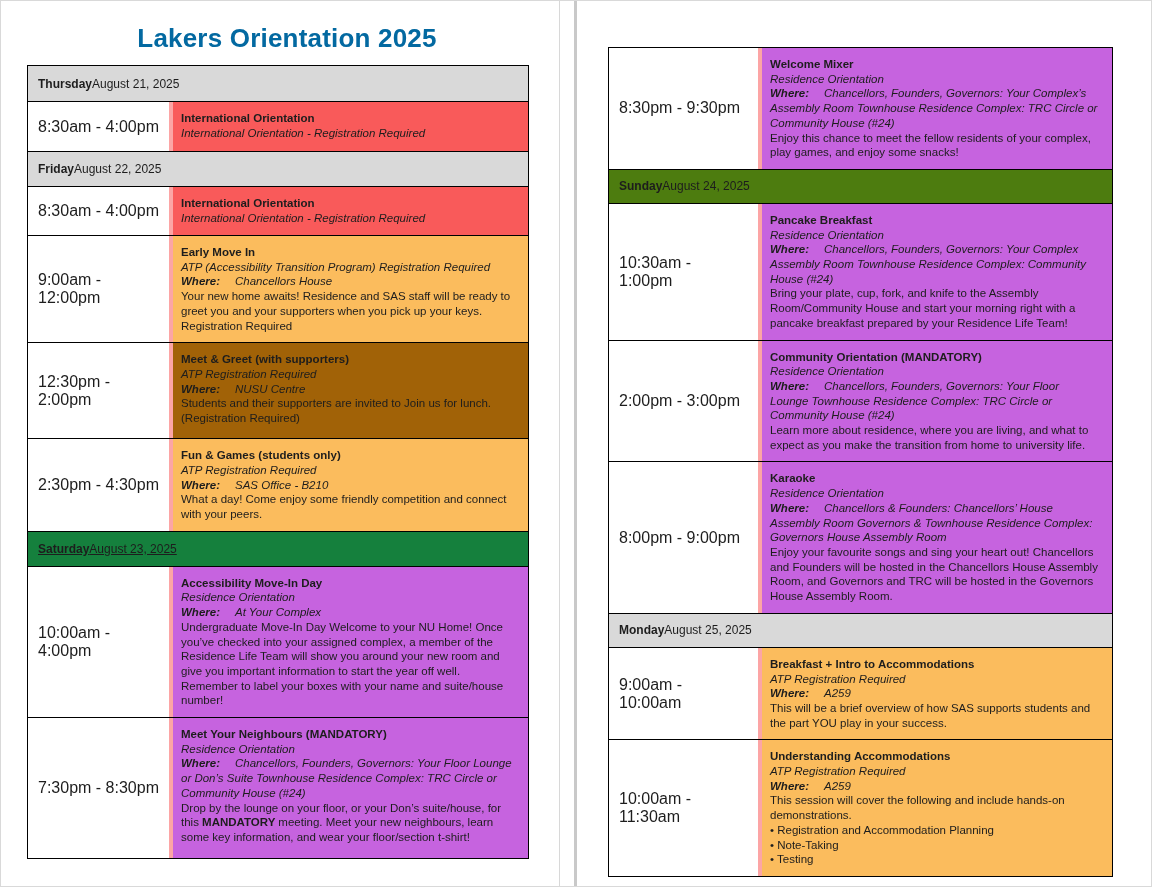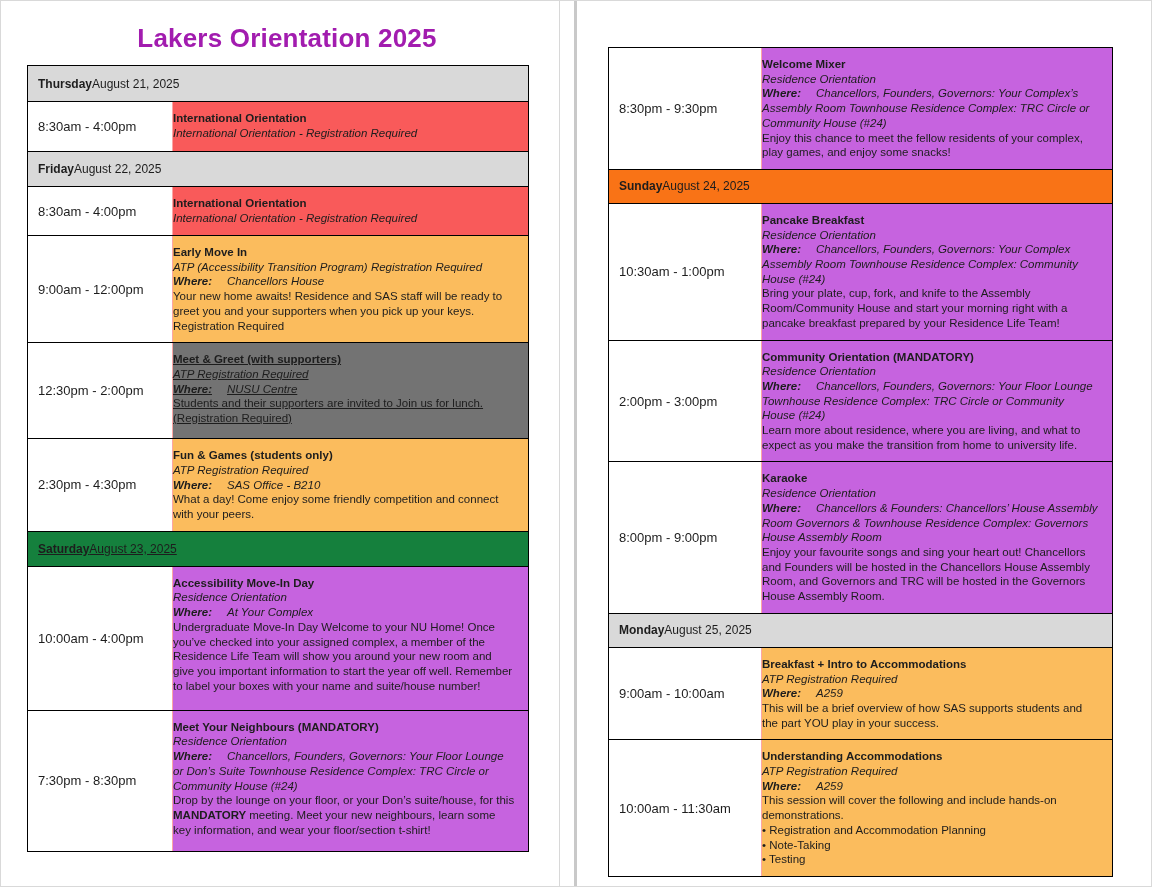--- a/index.html
+++ b/index.html
@@ -20,39 +20,39 @@
   .seg { border-top:1px solid #000; }
   .seg:first-child { border-top:none; }
   .day-row {
     background:#d9d9d9; display:flex; align-items:center;
     padding:0 10px; font-size:12px;
   }
   .day-bold { font-weight:bold; }
   .event-row { display:flex; align-items:stretch; }
   .time-cell {
     flex:0 0 auto; display:flex; align-items:center; padding:0 10px;
-    background:#fff; border-right:1px solid #fca5a5; font-size:13px;
+    background:#fff; border-right:4px solid #fca5a5; font-size:16px;
   }
   .sched-left  .time-cell { width:145px; }
   .sched-right .time-cell { width:153px; }
-  .event-cell { flex:1 1 auto; padding:9px 12px 9px 0; font-size:11.5px; line-height:14.7px; }
+  .event-cell { flex:1 1 auto; padding:9px 12px 9px 8px; font-size:11.5px; line-height:14.7px; }
   .ev-title { font-weight:bold; }
   .ev-sub { font-style:italic; }
   .ev-where { font-style:italic; }
   .ev-where-label { font-weight:bold; margin-right:15px; }
   .ev-bold { font-weight:bold; }
 </style>
 </head>
 <body>
 
 <div class="page">
   <div class="col-divider-thin"></div>
   <div class="col-divider-thick"></div>
 
-  <div class="page-title" style="color: #a21caf;">Lakers Orientation 2025</div>
+  <div class="page-title" style="color: #0369a1;">Lakers Orientation 2025</div>
 
   <div class="sched-table sched-left">
 
     <div class="seg day-row" style="min-height: 35px; background-color: rgb(217, 217, 217);">
       <span class="day-bold">Thursday</span>
         <span> August 21, 2025</span>
     </div>
 
     <div class="seg event-row" style="min-height:50px">
       <div class="time-cell">8:30am - 4:00pm</div>
@@ -81,21 +81,21 @@
         <div class="ev-title">Early Move In</div>
         <div class="ev-sub">ATP (Accessibility Transition Program) Registration Required</div>
         <div class="ev-where"><span class="ev-where-label">Where:</span><span>Chancellors House</span></div>
         <div>Your new home awaits! Residence and SAS staff will be ready to greet you and your supporters when you pick up your keys.</div>
         <div>Registration Required</div>
       </div>
     </div>
 
     <div class="seg event-row" style="min-height:96px">
       <div class="time-cell">12:30pm - 2:00pm</div>
-      <div class="event-cell" style="background-color: #737373; text-decoration: underline;">
+      <div class="event-cell" style="background-color: #a16207;">
         <div class="ev-title">Meet &amp; Greet (with supporters)</div>
         <div class="ev-sub">ATP Registration Required</div>
         <div class="ev-where"><span class="ev-where-label">Where:</span><span>NUSU Centre</span></div>
         <div>Students and their supporters are invited to Join us for lunch.</div>
         <div>(Registration Required)</div>
       </div>
     </div>
 
     <div class="seg event-row" style="min-height:90px">
       <div class="time-cell">2:30pm - 4:30pm</div>
@@ -139,21 +139,21 @@
     <div class="seg event-row" style="min-height:120px">
       <div class="time-cell">8:30pm - 9:30pm</div>
       <div class="event-cell" style="background-color: rgb(198, 99, 223);">
         <div class="ev-title">Welcome Mixer</div>
         <div class="ev-sub">Residence Orientation</div>
         <div class="ev-where"><span class="ev-where-label">Where:</span><span>Chancellors, Founders, Governors: Your Complex’s Assembly Room Townhouse Residence Complex: TRC Circle or Community House (#24)</span></div>
         <div>Enjoy this chance to meet the fellow residents of your complex, play games, and enjoy some snacks!</div>
       </div>
     </div>
 
-    <div class="seg day-row" style="min-height: 34px; background-color: #f97316;">
+    <div class="seg day-row" style="min-height: 34px; background-color: #4d7c0f;">
       <span class="day-bold">Sunday</span>
         <span> August 24, 2025</span>
     </div>
 
     <div class="seg event-row" style="min-height:132px">
       <div class="time-cell">10:30am - 1:00pm</div>
       <div class="event-cell" style="background-color: rgb(198, 99, 223);">
         <div class="ev-title">Pancake Breakfast</div>
         <div class="ev-sub">Residence Orientation</div>
         <div class="ev-where"><span class="ev-where-label">Where:</span><span>Chancellors, Founders, Governors: Your Complex Assembly Room Townhouse Residence Complex: Community House (#24)</span></div>

